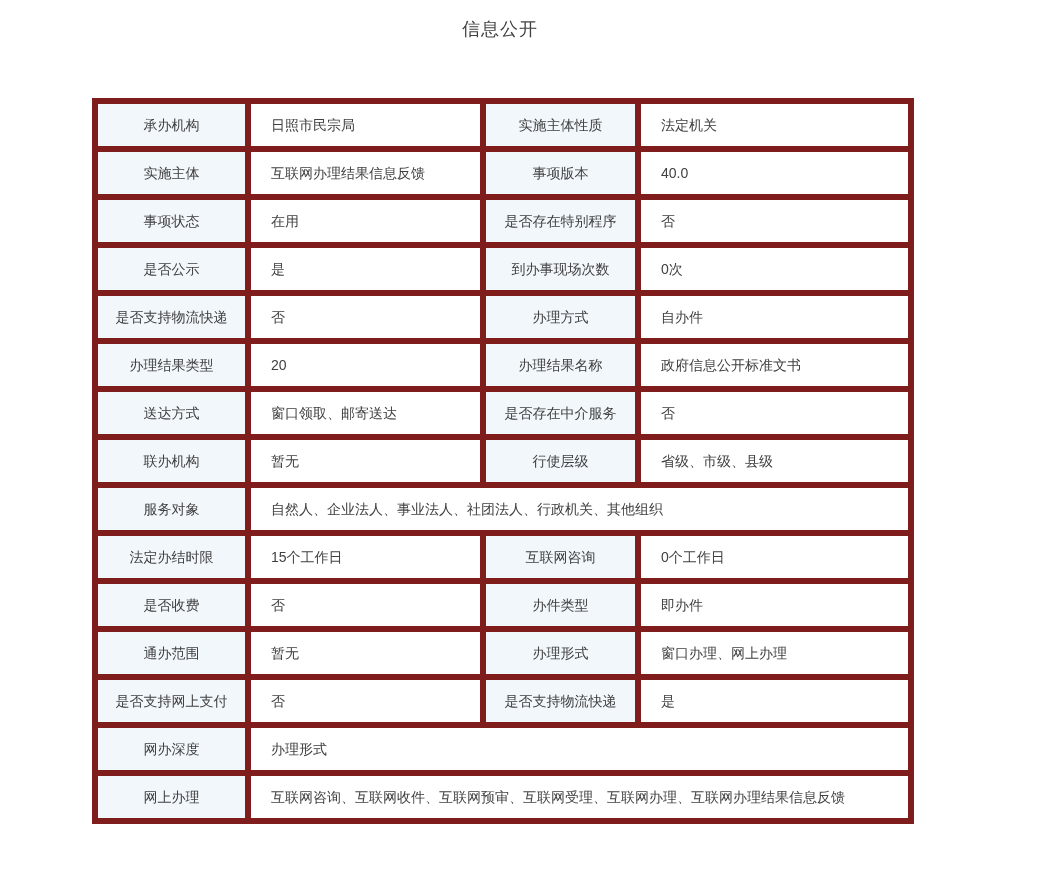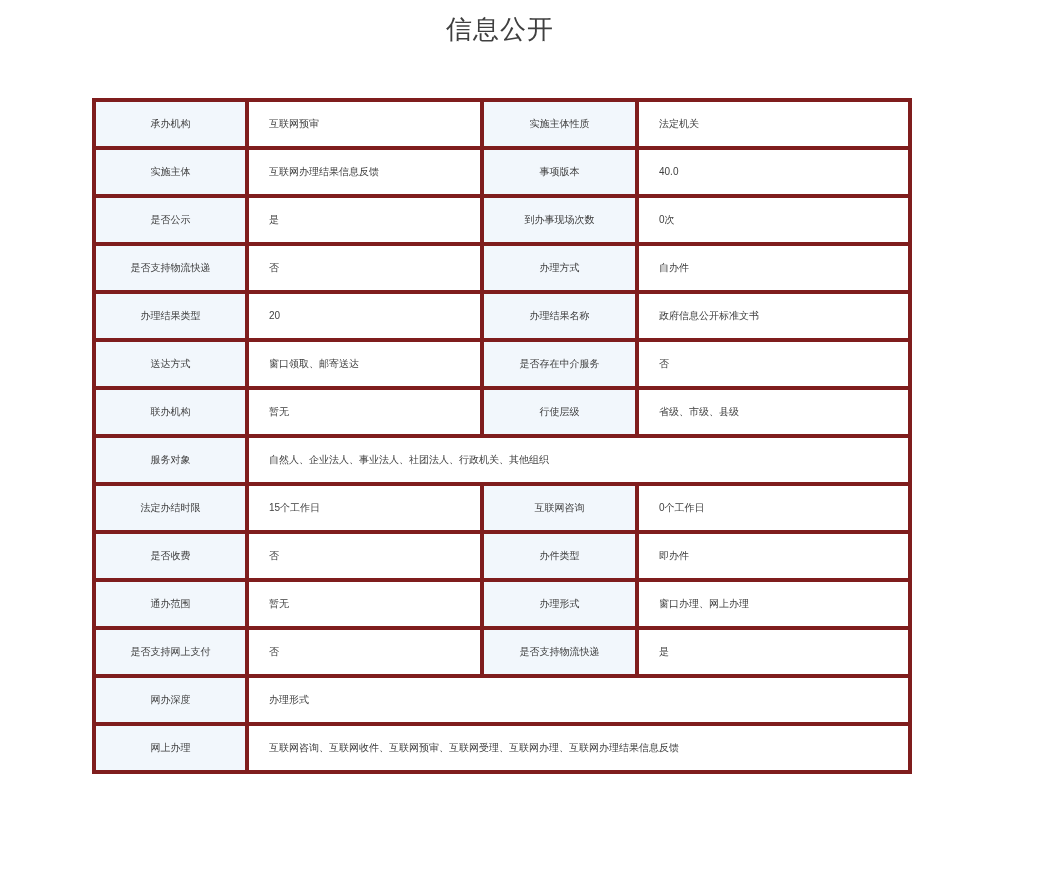--- a/index.html
+++ b/index.html
@@ -3,31 +3,31 @@
 <meta charset="utf-8">
 <style>
   html,body{margin:0;padding:0;}
   body{
     width:1055px;height:882px;overflow:hidden;background:#ffffff;
     font-family:"Liberation Sans","DejaVu Sans",sans-serif;
     color:#404040;
   }
   .page-title{
     margin:14px 0 0 92px;width:816px;
-    text-align:center;font-size:26px;font-weight:400;color:#3f3f3f;
+    text-align:center;font-size:18px;font-weight:400;color:#3f3f3f;
     letter-spacing:1px;line-height:30px;
   }
   .table-wrap{width:816px;margin:54px 0 0 92px;}
   table.info-table{
     width:816px;table-layout:fixed;border-collapse:collapse;
     border:2px solid #6699cc;
   }
   .info-table th,.info-table td{
-    border:4px solid #7f1d1d;
-    height:48px;font-size:10px;font-weight:400;color:#404040;
+    border:6px solid #7f1d1d;
+    height:48px;font-size:14px;font-weight:400;color:#404040;
     line-height:20px;box-sizing:border-box;
   }
   .info-table th.label{
     background:#f2f7fc;text-align:center;padding:0 6px;
   }
   .info-table td.value{
     background:#ffffff;text-align:left;padding:0 10px 0 20px;
     white-space:nowrap;overflow:hidden;
   }
   col.c-l1{width:153px;}
@@ -44,29 +44,35 @@
   <table class="info-table">
     <colgroup>
       <col class="c-l1">
         <col class="c-v1">
         <col class="c-l2">
         <col class="c-v2">
     </colgroup>
     <tbody>
       <tr>
         <th class="label">承办机构</th>
-        <td class="value">互联网预审</td>
+        <td class="value">日照市民宗局</td>
         <th class="label">实施主体性质</th>
         <td class="value">法定机关</td>
       </tr>
       <tr>
         <th class="label">实施主体</th>
         <td class="value">互联网办理结果信息反馈</td>
         <th class="label">事项版本</th>
         <td class="value">40.0</td>
+      </tr>
+      <tr>
+        <th class="label">事项状态</th>
+        <td class="value">在用</td>
+        <th class="label">是否存在特别程序</th>
+        <td class="value">否</td>
       </tr>
       <tr>
         <th class="label">是否公示</th>
         <td class="value">是</td>
         <th class="label">到办事现场次数</th>
         <td class="value">0次</td>
       </tr>
       <tr>
         <th class="label">是否支持物流快递</th>
         <td class="value">否</td>

